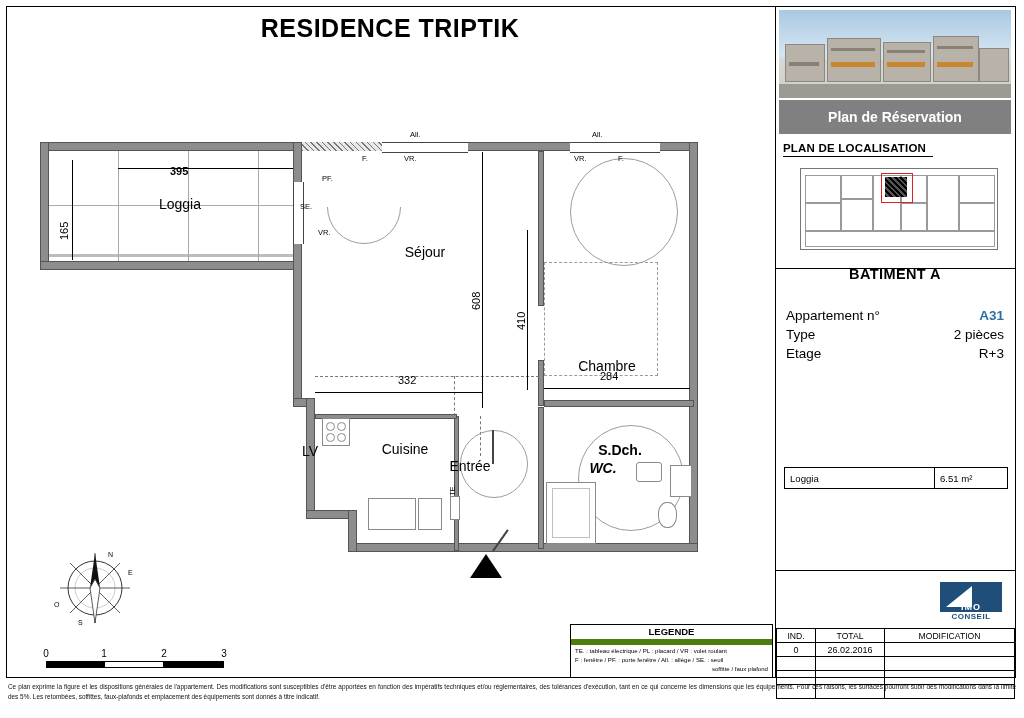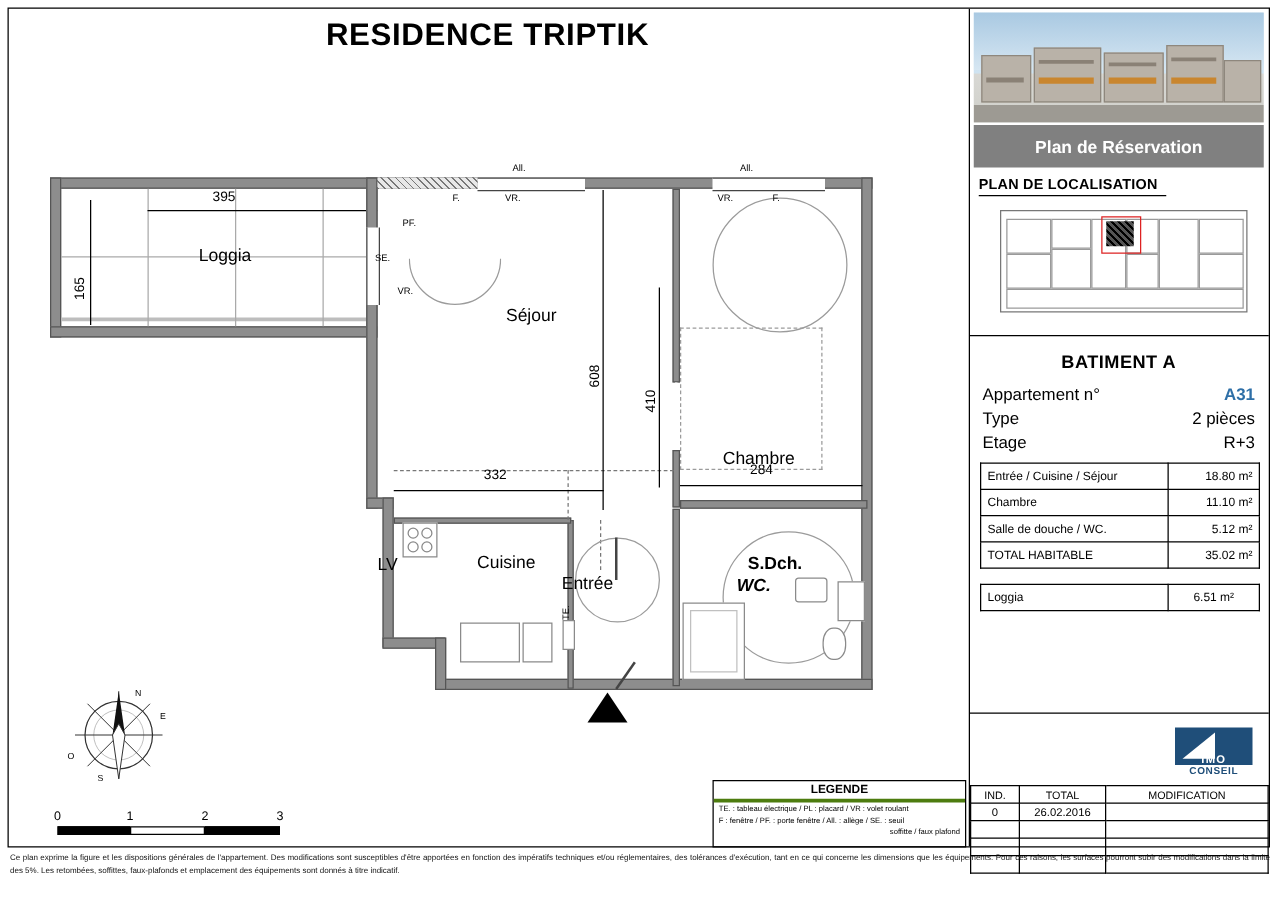--- a/index.html
+++ b/index.html
@@ -25,49 +25,49 @@
   #resvbar{left:779px;top:100px;width:232px;height:34px;background:#808080;color:#fff;display:flex;align-items:center;justify-content:center;font-size:14px;font-weight:bold;}
 
   #loclabel{left:783px;top:142px;width:150px;font-size:11.5px;font-weight:bold;letter-spacing:.2px;border-bottom:1px solid #000;padding-bottom:2px;}
   #locmap{left:800px;top:168px;width:196px;height:80px;background:#fff;border:1px solid #777;overflow:hidden;}
   #locmap .cell{position:absolute;border:1px solid #9a9a9a;}
   #locmap .hi{position:absolute;background:#000;}
   #locmap .red{position:absolute;border:1.5px solid #d22;}
 
   #sepline{left:776px;top:268px;width:239px;height:1px;background:#000;}
 
-  #batiment{left:779px;top:282px;width:232px;text-align:center;font-size:14.5px;font-weight:bold;letter-spacing:.4px;}
+  #batiment{left:779px;top:266px;width:232px;text-align:center;font-size:14.5px;font-weight:bold;letter-spacing:.4px;}
   .inforow{position:absolute;left:786px;width:218px;font-size:13.5px;display:flex;justify-content:space-between;}
   #apptnum{color:#2e6fa7;font-weight:bold;}
 
   #areatable{left:784px;top:370px;width:224px;font-size:9.6px;border-collapse:collapse;}
   #areatable td{border:1px solid #000;padding:3px 5px;height:14px;}
   #areatable td.val{text-align:right;width:62px;}
   #areatable tr.total td{font-size:9.6px;}
 
   #loggiatable{left:784px;top:467px;width:224px;font-size:9.6px;border-collapse:collapse;}
   #loggiatable td{border:1px solid #000;padding:3px 5px;height:14px;}
-  #loggiatable td.val{text-align:center;width:62px;margin-top:16px;}
+  #loggiatable td.val{text-align:left;width:62px;margin-top:16px;}
 
   #logoline{left:776px;top:570px;width:239px;height:1px;background:#000;}
   #logo{left:940px;top:582px;width:62px;height:44px;background:#fff;}
   #logo .blue{position:absolute;left:0;top:0;width:62px;height:30px;background:#1f4e79;}
   #logo .tri{position:absolute;left:6px;top:4px;width:0;height:0;border-left:26px solid transparent;border-bottom:21px solid #fff;}
   #logo .nm{position:absolute;left:0;top:30px;width:62px;text-align:center;font-size:8px;font-weight:bold;color:#1f4e79;letter-spacing:.5px;}
   #logo .nm2{position:absolute;left:0;top:20px;width:62px;text-align:center;font-size:9px;font-weight:bold;color:#fff;letter-spacing:1px;}
 
   
   #revtable{left:776px;top:628px;width:239px;border-collapse:collapse;font-size:9px;}
   #revtable th,#revtable td{border:1px solid #000;height:13px;padding:0 3px;font-weight:normal;}
   #revtable th{font-size:8.6px;text-align:center;}
   #revtable td.c{text-align:center;}
 
   
   #legend{left:570px;top:624px;width:203px;height:54px;border:1px solid #000;box-sizing:border-box;}
-  #legend .lt{text-align:center;font-size:9.5px;font-weight:bold;border-bottom:3px solid #4d7c0f;padding:1px 0 2px;}
+  #legend .lt{text-align:center;font-size:9.5px;font-weight:bold;border-bottom:6px solid #4d7c0f;padding:1px 0 2px;}
   #legend .lb{font-size:6.1px;line-height:1.45;padding:2px 4px;}
 
   
   #disclaim{left:8px;top:682px;width:1008px;font-size:6.4px;line-height:1.5;text-align:justify;color:#111;}
 
   
   #scalebar{left:42px;top:648px;width:200px;}
   #scalebar .nums{position:relative;height:12px;font-size:10px;}
   #scalebar .nums span{position:absolute;transform:translateX(-50%);}
   #scalebar .bar{position:relative;height:7px;margin-top:1px;}
@@ -105,21 +105,21 @@
     <div class="wall" style="left:10px;top:12px;width:9px;height:128px;"></div>
     <div class="wall" style="left:10px;top:131px;width:262px;height:9px;"></div>
     <div class="wallthin" style="left:19px;top:124px;width:247px;height:3px;background:#bdbdbd;"></div>
 
     <div class="thinline" style="left:88px;top:21px;width:1px;height:110px;background:#aaa;"></div>
     <div class="thinline" style="left:158px;top:21px;width:1px;height:110px;background:#aaa;"></div>
     <div class="thinline" style="left:228px;top:21px;width:1px;height:110px;background:#aaa;"></div>
     <div class="thinline" style="left:19px;top:75px;width:253px;height:1px;background:#aaa;"></div>
 
     <div class="thinline" style="left:88px;top:38px;width:184px;height:1px;background:#000;"></div>
-    <div class="dim" style="left:140px;top:22px;">395</div>
+    <div class="dim" style="left:140px;top:35px;font-weight:bold;">395</div>
 
     <div class="thinline" style="left:42px;top:30px;width:1px;height:100px;background:#000;"></div>
     <div class="dimv" style="left:28px;top:110px;">165</div>
 
     <div class="wall" style="left:263px;top:12px;width:9px;height:128px;"></div>
 
     <div class="wall" style="left:263px;top:12px;width:405px;height:9px;"></div>
     <div class="wall" style="left:659px;top:12px;width:9px;height:410px;"></div>
     <div class="wall" style="left:318px;top:413px;width:350px;height:9px;"></div>
     <div class="wall" style="left:263px;top:12px;width:9px;height:265px;"></div>
@@ -178,21 +178,21 @@
 
     <div class="abs" style="left:440px;top:424px;width:0;height:0;border-left:16px solid transparent;border-right:16px solid transparent;border-bottom:24px solid #000;"></div>
 
     <div class="thinline" style="left:452px;top:22px;width:1px;height:256px;background:#000;"></div>
     <div class="dimv" style="left:440px;top:180px;">608</div>
 
     <div class="thinline" style="left:497px;top:100px;width:1px;height:160px;background:#000;"></div>
     <div class="dimv" style="left:485px;top:200px;">410</div>
 
     <div class="thinline" style="left:285px;top:262px;width:168px;height:1px;background:#000;"></div>
-    <div class="dim" style="left:357px;top:244px;">332</div>
+    <div class="dim" style="left:368px;top:244px;">332</div>
 
     <div class="thinline" style="left:514px;top:258px;width:146px;height:1px;background:#000;"></div>
     <div class="dim" style="left:570px;top:240px;">284</div>
 
     <div class="room-label" style="left:110px;top:66px;width:80px;">Loggia</div>
     <div class="room-label" style="left:355px;top:114px;width:80px;">Séjour</div>
     <div class="room-label" style="left:522px;top:228px;width:110px;">Chambre</div>
     <div class="room-label" style="left:330px;top:311px;width:90px;">Cuisine</div>
     <div class="room-label" style="left:400px;top:328px;width:80px;">Entrée</div>
     <div class="room-label" style="left:545px;top:312px;width:90px;font-weight:bold;">S.Dch.</div>
@@ -302,40 +302,20 @@
   </div>
   <div class="inforow abs" style="top:327px;">
     <span>Type</span>
     <span>2 pièces</span>
   </div>
   <div class="inforow abs" style="top:346px;">
     <span>Etage</span>
     <span>R+3</span>
   </div>
 
-  <table id="areatable" class="abs">
-    <tbody>
-        <tr>
-      <td>Entrée / Cuisine / Séjour</td>
-      <td class="val">18.80 m²</td>
-    </tr>
-    <tr>
-      <td>Chambre</td>
-      <td class="val">11.10 m²</td>
-    </tr>
-    <tr>
-      <td>Salle de douche / WC.</td>
-      <td class="val">5.12 m²</td>
-    </tr>
-    <tr class="total">
-      <td>TOTAL HABITABLE</td>
-      <td class="val">35.02 m²</td>
-    </tr>
-  </tbody>
-    </table>
 
   <table id="loggiatable" class="abs">
     <tbody>
         <tr>
       <td>Loggia</td>
       <td class="val">6.51 m²</td>
     </tr>
   </tbody>
     </table>
 

